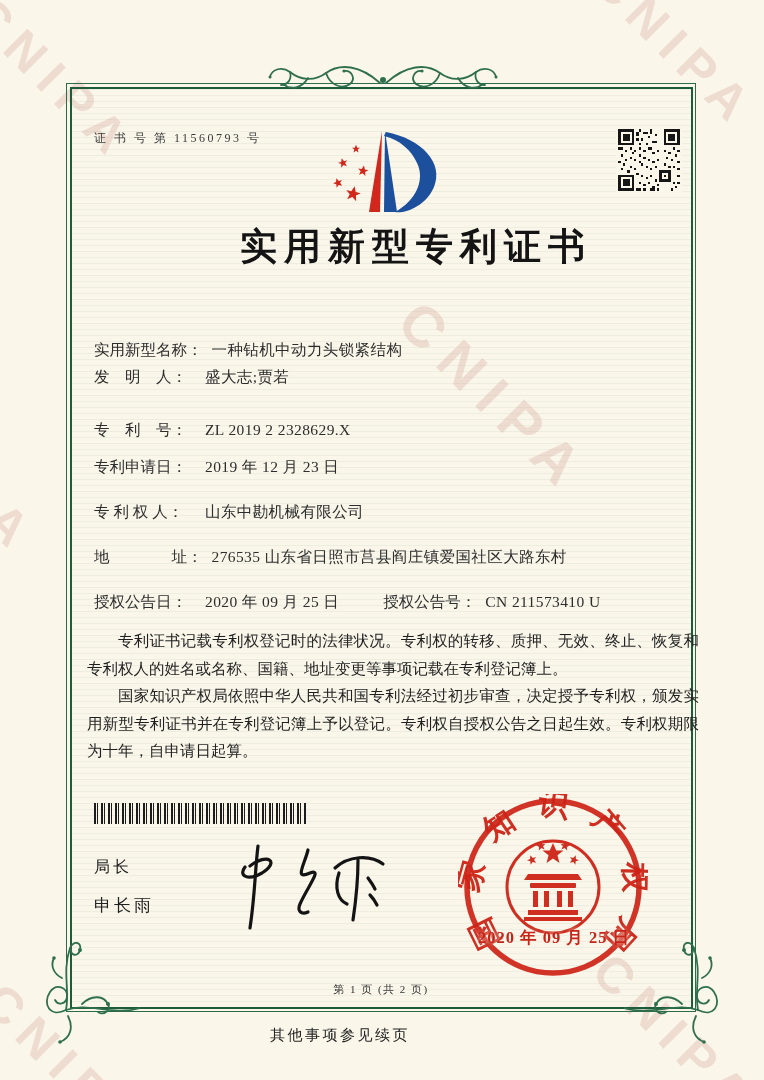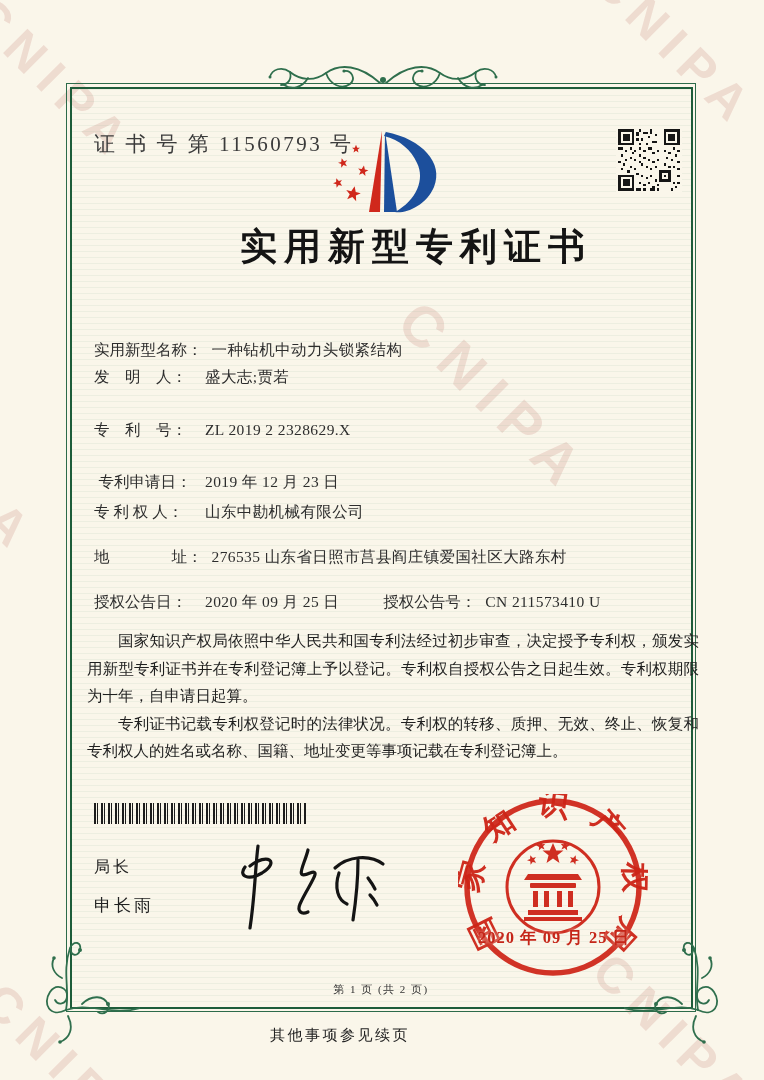--- a/index.html
+++ b/index.html
@@ -19,21 +19,21 @@
   }
   .wm.big { font-size:57px; letter-spacing:14px; }
   
   .frame { position:absolute; z-index:2; left:66px; top:83px; width:630px; height:929px;
     border:1.5px solid #2c6b4a; }
   .frame-inner { position:absolute; left:2.5px; top:2.5px; right:2.5px; bottom:2.5px;
     border:2.5px solid #1d5c3a;
     background:repeating-linear-gradient(180deg, rgba(125,170,140,0.10) 0 1px, rgba(125,170,140,0) 1px 6px); }
   .orn { position:absolute; z-index:3; }
   
-  .certno { left:94px; top:130px; font-size:21px; letter-spacing:2.5px; color:#3b3b3b; white-space:nowrap; }
+  .certno { left:94px; top:130px; font-size:12px; letter-spacing:2.5px; color:#3b3b3b; white-space:nowrap; }
   .title  { left:66px; top:222px; width:700px; text-align:center; font-size:37px; font-weight:bold;
             letter-spacing:7px; color:#141414; white-space:nowrap; }
   
   .frow { position:absolute; z-index:4; left:94px; font-size:15.5px; color:#2d2d2d; white-space:nowrap; }
   .flabel { display:inline-block; min-width:102px; }
   .fvalue { margin-left:9px; letter-spacing:0.4px; }
   .grant2 { margin-left:44px; }
   
   .body-text { left:87px; top:627px; width:612px; font-size:15.5px; line-height:27.6px;
                color:#1f1f1f; text-align:justify; }
@@ -246,36 +246,36 @@
 
   <div class="frow" style="top:340px;">
     <span class="flabel">实用新型名称：</span><span class="fvalue">一种钻机中动力头锁紧结构</span>
   </div>
   <div class="frow" style="top:367px;">
     <span class="flabel">发　明　人：</span><span class="fvalue">盛大志;贾若</span>
   </div>
   <div class="frow" style="top:420px;">
     <span class="flabel">专　利　号：</span><span class="fvalue">ZL 2019 2 2328629.X</span>
   </div>
-  <div class="frow" style="top:472px;text-align:center;">
+  <div class="frow" style="top:457px;">
     <span class="flabel">专利申请日：</span><span class="fvalue">2019 年 12 月 23 日</span>
   </div>
   <div class="frow" style="top:502px;">
     <span class="flabel">专 利 权 人：</span><span class="fvalue">山东中勘机械有限公司</span>
   </div>
   <div class="frow" style="top:547px;">
     <span class="flabel">地　　　　址：</span><span class="fvalue">276535 山东省日照市莒县阎庄镇爱国社区大路东村</span>
   </div>
   <div class="frow" style="top:592px;">
     <span class="flabel">授权公告日：</span><span class="fvalue">2020 年 09 月 25 日</span><span class="grant2">授权公告号：</span><span class="fvalue">CN 211573410 U</span>
   </div>
 
   <div class="abs body-text">
+    <p>专利证书记载专利权登记时的法律状况。专利权的转移、质押、无效、终止、恢复和专利权人的姓名或名称、国籍、地址变更等事项记载在专利登记簿上。</p>
     <p>国家知识产权局依照中华人民共和国专利法经过初步审查，决定授予专利权，颁发实用新型专利证书并在专利登记簿上予以登记。专利权自授权公告之日起生效。专利权期限为十年，自申请日起算。</p>
-    <p>专利证书记载专利权登记时的法律状况。专利权的转移、质押、无效、终止、恢复和专利权人的姓名或名称、国籍、地址变更等事项记载在专利登记簿上。</p>
   </div>
 
   <div class="abs barcode"></div>
 
   <div class="abs signer-title">局长</div>
   <div class="abs signer-name">申长雨</div>
 
   <div class="abs signature">
     <svg width="185" height="95" viewBox="0 0 185 95" fill="none" stroke="#141414" stroke-width="3.2" stroke-linecap="round">
       <path d="M30,26 C48,12 60,22 42,33 C28,41 18,36 25,27"></path>

